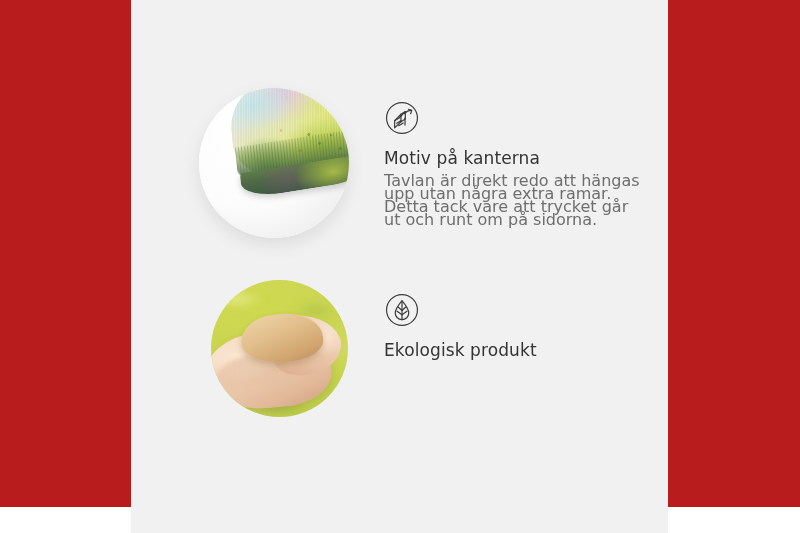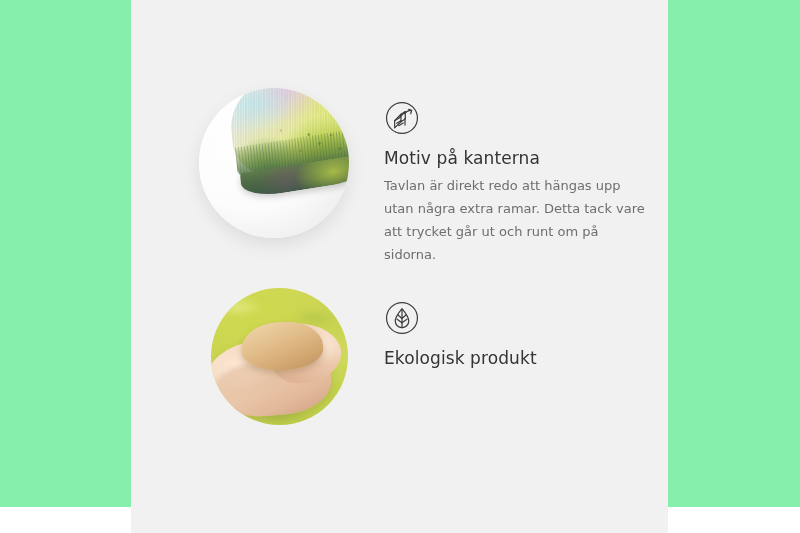--- a/index.html
+++ b/index.html
@@ -12,40 +12,40 @@
     background: #ffffff;
     font-family: "DejaVu Sans", "Liberation Sans", sans-serif;
     overflow: hidden;
   }
 
   
   #page {
     position: relative;
     width: 800px;
     height: 507px;
-    background: #86efac;
+    background: #b91c1c;
   }
 
   #panel {
     position: absolute;
     left: 131px;
     top: 0;
     width: 537px;
     height: 533px;
     background: #f1f1f1;
   }
 
   
   .feature {
     position: absolute;
     left: 0;
     width: 537px;
   }
   #feature-edges { top: 88px; height: 160px; }
-  #feature-eco   { top: 288px; height: 160px; }
+  #feature-eco   { top: 280px; height: 160px; }
 
   
   .media {
     position: absolute;
     border-radius: 50%;
     overflow: hidden;
   }
 
   
   #media-canvas-edges {
@@ -244,24 +244,24 @@
   .feature-title {
     margin: 12px 0 0 0;
     font-size: 17px;
     font-weight: 400;
     color: #343434;
     letter-spacing: .1px;
     line-height: 1.2;
   }
   .feature-desc {
     margin: 6px 0 0 0;
-    font-size: 13px;
+    font-size: 16px;
     font-weight: 400;
     color: #6e6e6e;
-    line-height: 23px;
+    line-height: 13px;
     max-width: 262px;
   }
 </style>
 </head>
 <body>
 
 <div id="page">
 
   <div id="panel">
 

